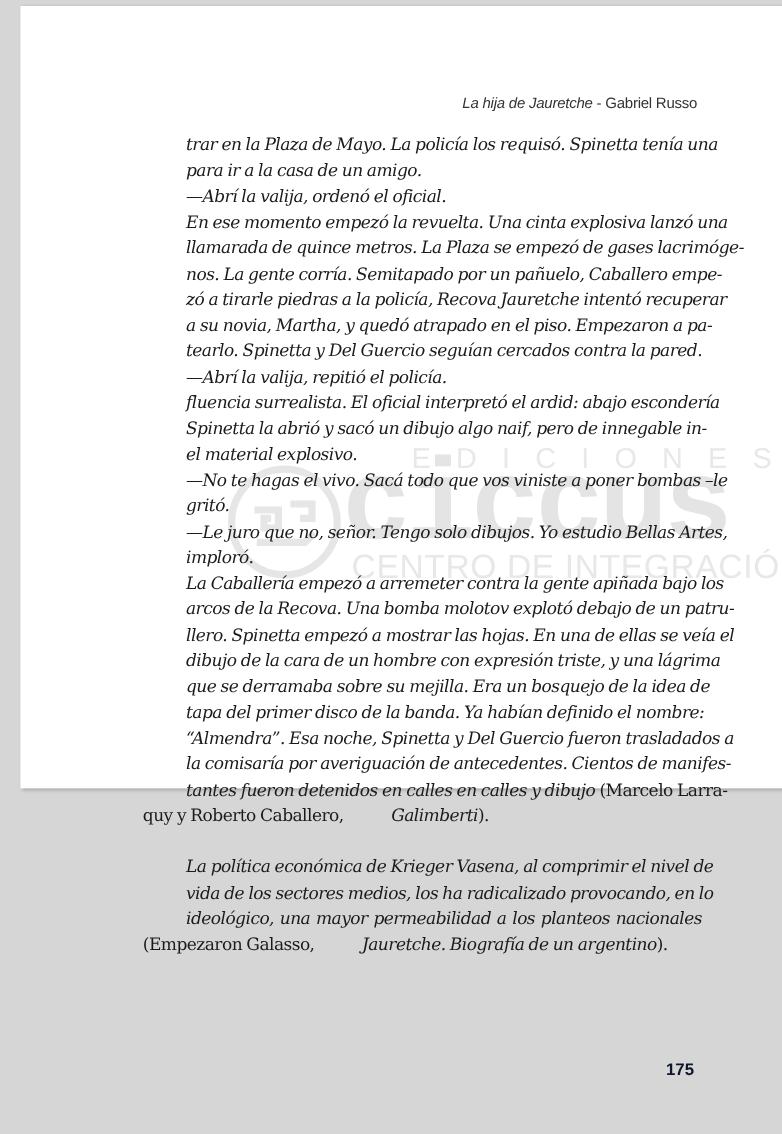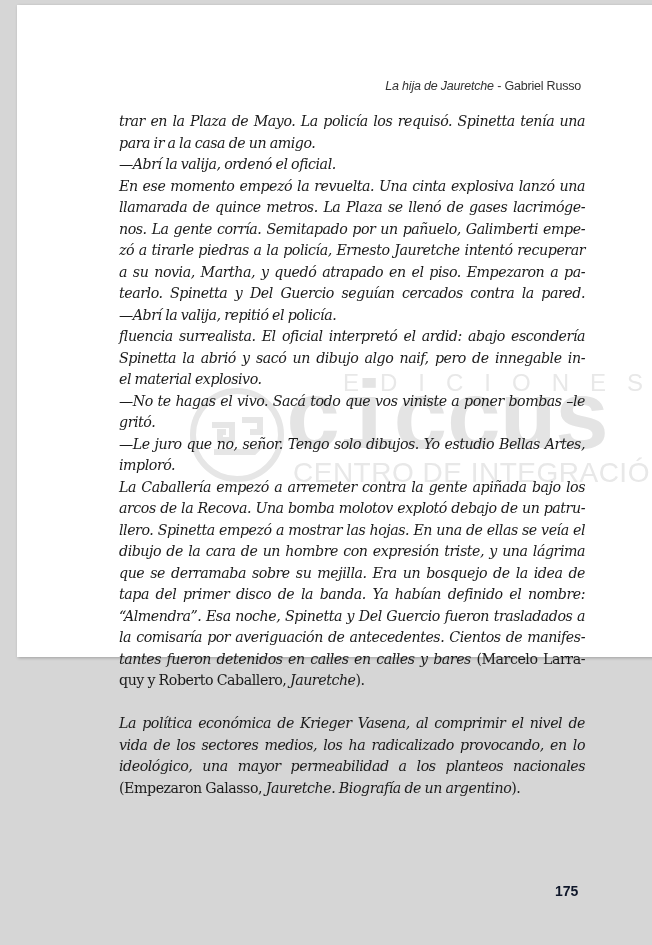--- a/index.html
+++ b/index.html
@@ -50,21 +50,21 @@
     z-index: 2;
   }
   .line {
     height: 21.5px; line-height: 21.5px;
     text-align: justify; text-align-last: justify;
     white-space: nowrap;
     letter-spacing: -0.45px;
     word-spacing: -0.5px;
   }
   .line.last { text-align-last: left; }
-  .it { font-style: italic; }
+  .it { font-style: italic; margin-left: 36px; }
   .rm { font-style: normal; }
   .gap { height: 21.5px; }
   .page-number {
     position: absolute; left: 538px; top: 878px;
     font-family: "Liberation Sans", sans-serif; font-weight: bold;
     font-size: 14px; color: #0f172a;
   }
 </style>
 </head>
 <body>
@@ -88,43 +88,43 @@
     <div class="wm-brand">ciccus</div>
     <div class="wm-centro">CENTRO DE INTEGRACIÓN</div>
   </div>
 
   <div class="body-text">
     <div id="p1">
         <div class="line"><span class="it">trar en la Plaza de Mayo. La policía los requisó. Spinetta tenía una</span></div>
         <div class="line last"><span class="it">para ir a la casa de un amigo.</span></div>
         <div class="line last"><span class="it">—Abrí la valija, ordenó el oficial.</span></div>
         <div class="line"><span class="it">En ese momento empezó la revuelta. Una cinta explosiva lanzó una</span></div>
-        <div class="line"><span class="it">llamarada de quince metros. La Plaza se llenó de gases lacrimóge-</span></div>
-        <div class="line"><span class="it">nos. La gente corría. Semitapado por un pañuelo, Galimberti empe-</span></div>
-        <div class="line"><span class="it">zó a tirarle piedras a la policía, Ernesto Jauretche intentó recuperar</span></div>
+        <div class="line"><span class="it">llamarada de quince metros. La Plaza se empezó de gases lacrimóge-</span></div>
+        <div class="line"><span class="it">nos. La gente corría. Semitapado por un pañuelo, Caballero empe-</span></div>
+        <div class="line"><span class="it">zó a tirarle piedras a la policía, Recova Jauretche intentó recuperar</span></div>
         <div class="line"><span class="it">a su novia, Martha, y quedó atrapado en el piso. Empezaron a pa-</span></div>
         <div class="line"><span class="it">tearlo. Spinetta y Del Guercio seguían cercados contra la pared.</span></div>
         <div class="line last"><span class="it">—Abrí la valija, repitió el policía.</span></div>
         <div class="line"><span class="it">fluencia surrealista. El oficial interpretó el ardid: abajo escondería</span></div>
         <div class="line"><span class="it">Spinetta la abrió y sacó un dibujo algo naif, pero de innegable in-</span></div>
         <div class="line last"><span class="it">el material explosivo.</span></div>
         <div class="line"><span class="it">—No te hagas el vivo. Sacá todo que vos viniste a poner bombas –le</span></div>
         <div class="line last"><span class="it">gritó.</span></div>
         <div class="line"><span class="it">—Le juro que no, señor. Tengo solo dibujos. Yo estudio Bellas Artes,</span></div>
         <div class="line last"><span class="it">imploró.</span></div>
         <div class="line"><span class="it">La Caballería empezó a arremeter contra la gente apiñada bajo los</span></div>
         <div class="line"><span class="it">arcos de la Recova. Una bomba molotov explotó debajo de un patru-</span></div>
         <div class="line"><span class="it">llero. Spinetta empezó a mostrar las hojas. En una de ellas se veía el</span></div>
         <div class="line"><span class="it">dibujo de la cara de un hombre con expresión triste, y una lágrima</span></div>
         <div class="line"><span class="it">que se derramaba sobre su mejilla. Era un bosquejo de la idea de</span></div>
         <div class="line"><span class="it">tapa del primer disco de la banda. Ya habían definido el nombre:</span></div>
         <div class="line"><span class="it">“Almendra”. Esa noche, Spinetta y Del Guercio fueron trasladados a</span></div>
         <div class="line"><span class="it">la comisaría por averiguación de antecedentes. Cientos de manifes-</span></div>
-        <div class="line"><span class="it">tantes fueron detenidos en calles en calles y bares</span><span class="rm"> (Marcelo Larra-</span></div>
-        <div class="line last"><span class="rm">quy y Roberto Caballero, </span><span class="it">Jauretche</span><span class="rm">).</span></div>
+        <div class="line"><span class="it">tantes fueron detenidos en calles en calles y dibujo</span><span class="rm"> (Marcelo Larra-</span></div>
+        <div class="line last"><span class="rm">quy y Roberto Caballero, </span><span class="it">Galimberti</span><span class="rm">).</span></div>
       </div>
     <div class="gap"></div>
     <div id="p2">
         <div class="line"><span class="it">La política económica de Krieger Vasena, al comprimir el nivel de</span></div>
         <div class="line"><span class="it">vida de los sectores medios, los ha radicalizado provocando, en lo</span></div>
         <div class="line"><span class="it">ideológico, una mayor permeabilidad a los planteos nacionales</span></div>
         <div class="line last"><span class="rm">(Empezaron Galasso, </span><span class="it">Jauretche. Biografía de un argentino</span><span class="rm">).</span></div>
       </div>
   </div>
 

